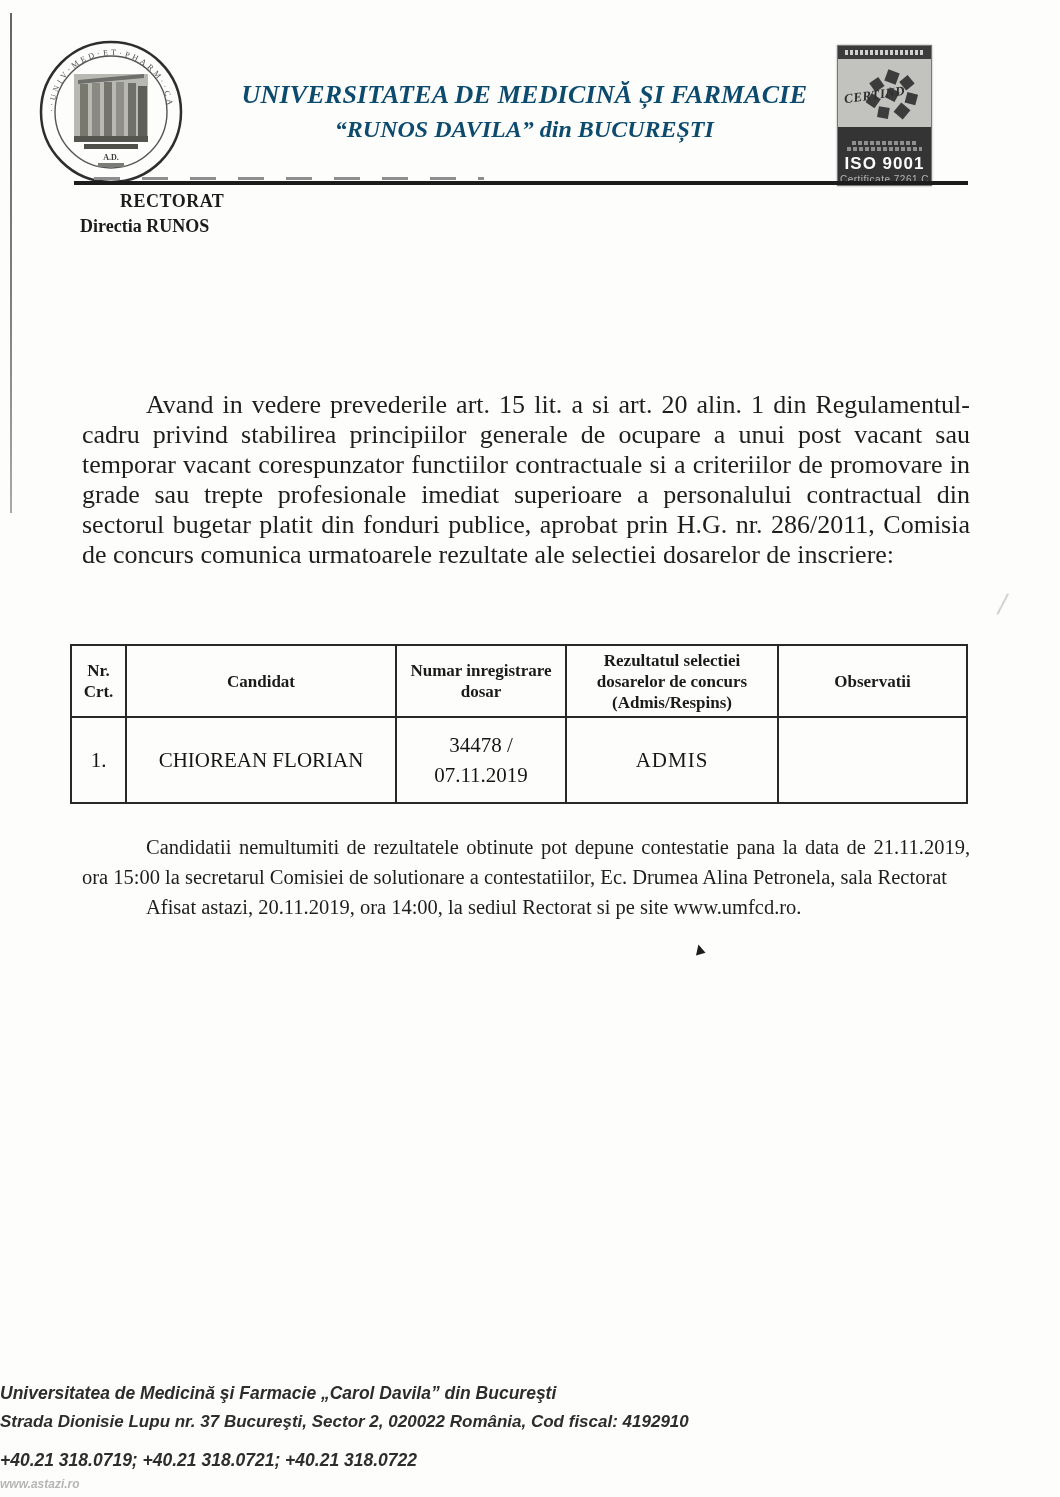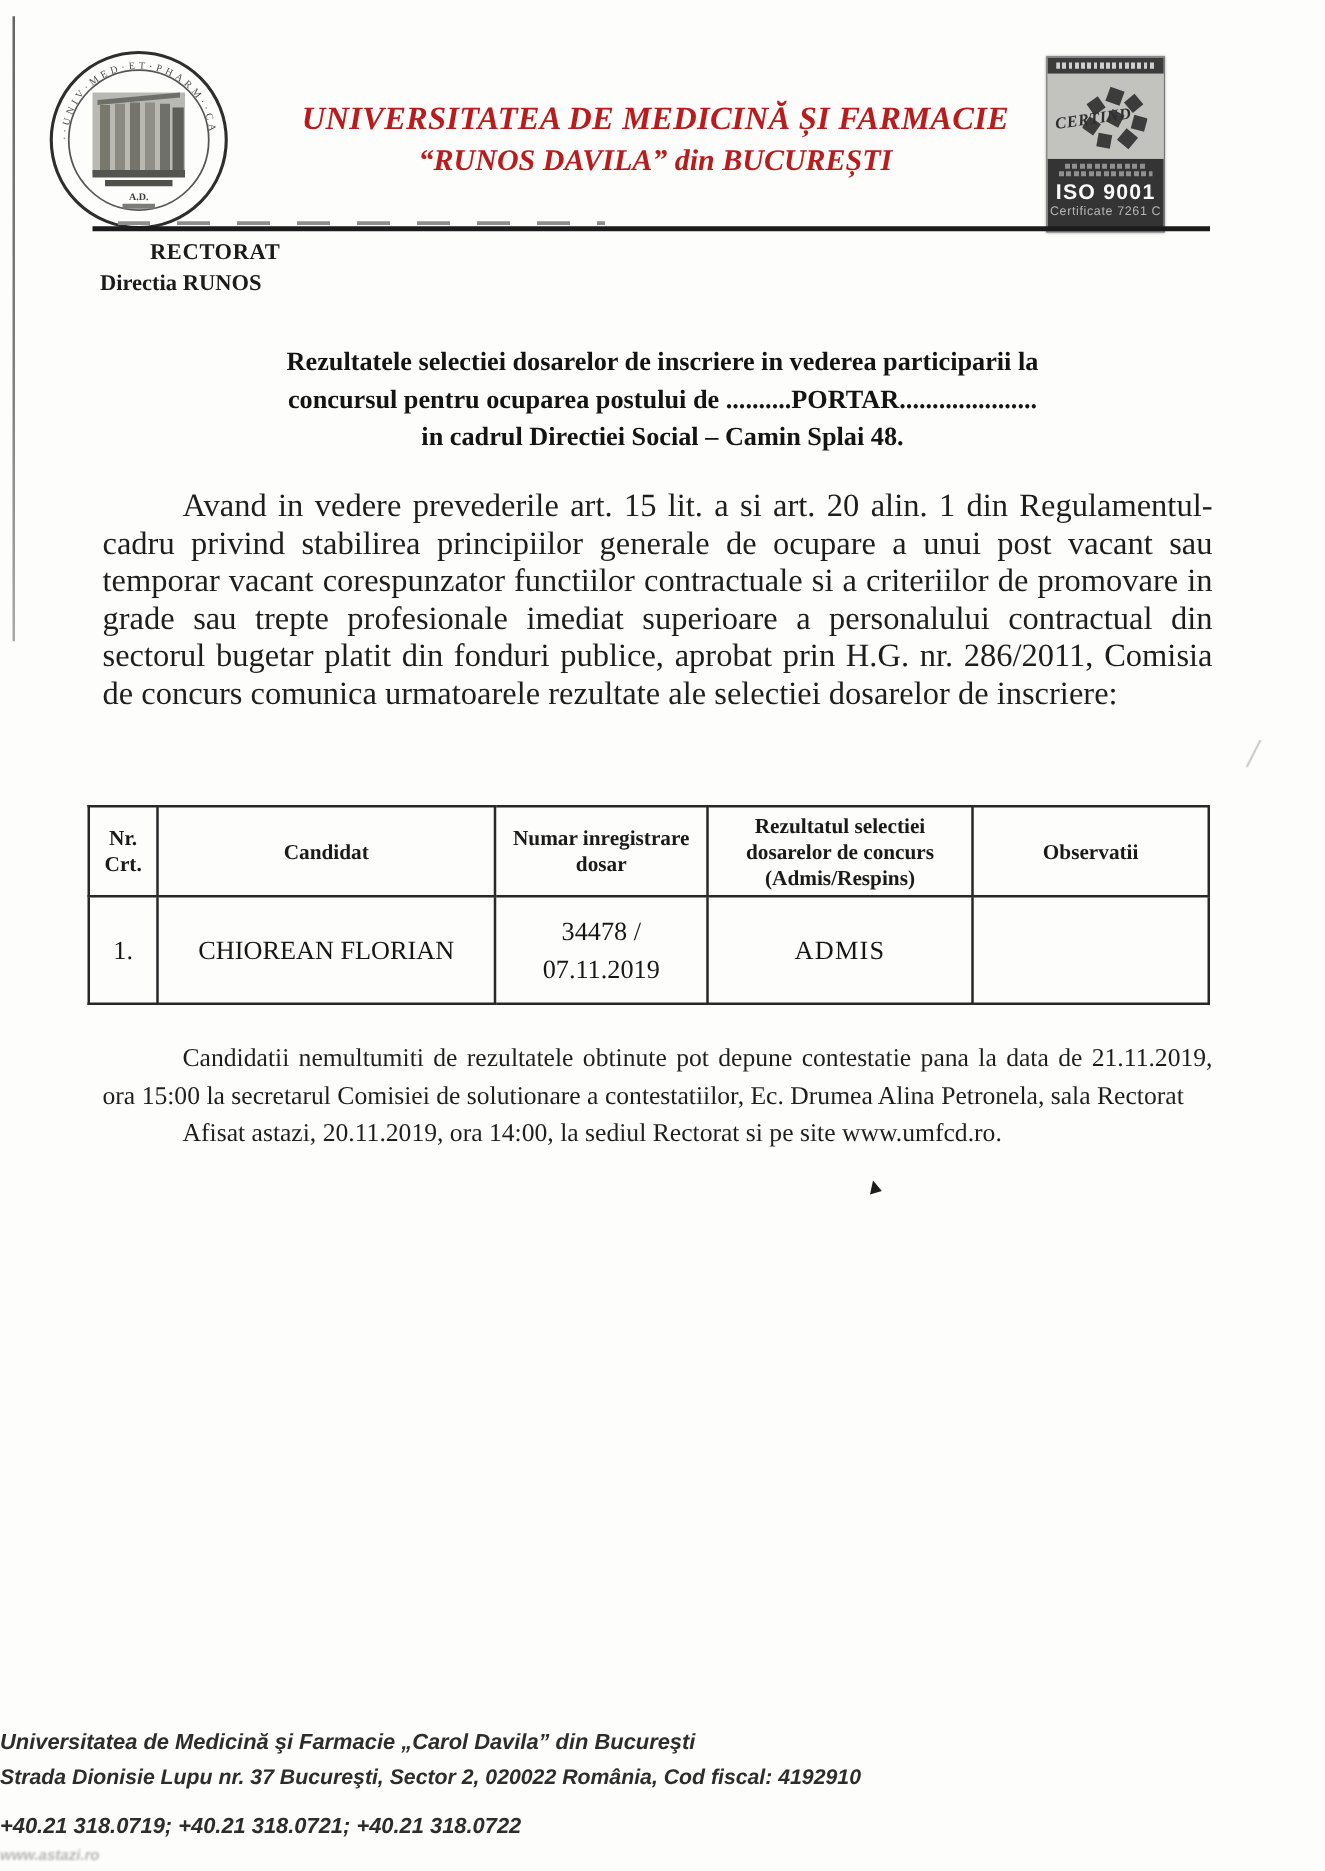--- a/index.html
+++ b/index.html
@@ -19,36 +19,36 @@
     background:linear-gradient(to bottom,#4a4a4a 0%,#6a6a6a 60%,#9a9a9a 100%); opacity:.85; }
   .slash-artifact { position:absolute; left:998px; top:585px; font-size:34px; color:#9a9a9a;
     opacity:.55; transform:rotate(8deg); filter:blur(.6px); }
   .arrow-artifact { position:absolute; left:694px; top:946px; width:0; height:0;
     border-left:9px solid #1c1c1c; border-top:4px solid transparent; border-bottom:7px solid transparent;
     transform:rotate(140deg); }
 
   
   .seal { position:absolute; left:36px; top:38px; width:150px; height:148px; }
   .header-title { position:absolute; left:50%; top:80px; transform:translateX(-51%);
-    text-align:center; white-space:nowrap; font-style:italic; font-weight:bold; color:#b91c1c; }
+    text-align:center; white-space:nowrap; font-style:italic; font-weight:bold; color:#0c4a6e; }
   .header-title .l1 { font-size:26px; letter-spacing:.2px; }
   .header-title .l2 { font-size:24px; margin-top:6px; }
 
   .iso-badge { position:absolute; left:837px; top:45px; width:95px; height:141px;
     background:#c6c6c4; border:1px solid #777; box-shadow:0 0 2px rgba(0,0,0,.35);
     display:flex; flex-direction:column; overflow:hidden; }
   .iso-top { height:13px; background:#3b3b3b; display:flex; align-items:center; justify-content:center; }
   .iso-top .microtext { width:86%; height:5px;
     background:repeating-linear-gradient(90deg,#cfcfcf 0 3px,#3b3b3b 3px 5px); filter:blur(.4px); }
   .iso-mid { flex:1; position:relative; background:#c2c2bf; }
   .certind-star { position:absolute; left:28px; top:10px; width:52px; height:52px; }
   .certind-label { position:absolute; left:6px; top:28px; font-family:"Liberation Serif",serif;
     font-style:italic; font-weight:bold; font-size:13px; color:#2e2e2e; transform:rotate(-8deg);
     letter-spacing:.5px; }
-  .iso-bottom { height:58px; background:#343434; color:#f2f2f2; text-align:center; padding-top:2px; }
+  .iso-bottom { height:58px; background:#343434; color:#f2f2f2; text-align:center; padding-top:12px; }
   .iso-bottom .fuzzyline { height:4px; margin:2px auto; width:70%;
     background:repeating-linear-gradient(90deg,#8f8f8f 0 4px,#343434 4px 6px); filter:blur(.5px); }
   .iso-bottom .fuzzyline.w2 { width:80%; }
   .iso-standard { font-family:"Liberation Sans",sans-serif; font-weight:bold; font-size:17px;
     letter-spacing:1px; color:#fbfbfb; margin-top:3px; }
   .iso-cert { font-family:"Liberation Sans",sans-serif; font-size:10px; color:#b5b5b5;
     letter-spacing:.5px; filter:blur(.3px); }
 
   .header-rule { position:absolute; left:74px; top:181px; width:894px; height:4px; background:#1c1c1c; }
   .header-rule::before { content:""; position:absolute; left:20px; top:-4px; width:390px; height:3px;
@@ -156,25 +156,20 @@
     </div>
   </div>
 
   <div class="header-rule"></div>
 
   <div class="dept-block">
     <div class="d1">RECTORAT</div>
     <div class="d2">Directia RUNOS</div>
   </div>
 
-  <div class="doc-title">
-    <div>Rezultatele selectiei dosarelor de inscriere in vederea participarii la</div>
-    <div>concursul pentru ocuparea postului de ..........PORTAR.....................</div>
-    <div>in cadrul Directiei Social – Camin Splai 48.</div>
-  </div>
 
   <p class="intro">Avand in vedere prevederile art. 15 lit. a si art. 20 alin. 1 din Regulamentul-cadru privind stabilirea principiilor generale de ocupare a unui post vacant sau temporar vacant corespunzator functiilor contractuale si a criteriilor de promovare in grade sau trepte profesionale imediat superioare a personalului contractual din sectorul bugetar platit din fonduri publice, aprobat prin H.G. nr. 286/2011, Comisia de concurs comunica urmatoarele rezultate ale selectiei dosarelor de inscriere:</p>
 
   <table class="result-table">
     <colgroup>
       <col class="col-nr">
         <col class="col-candidat">
         <col class="col-numar">
       <col class="col-rezultat">
         <col class="col-observatii">

